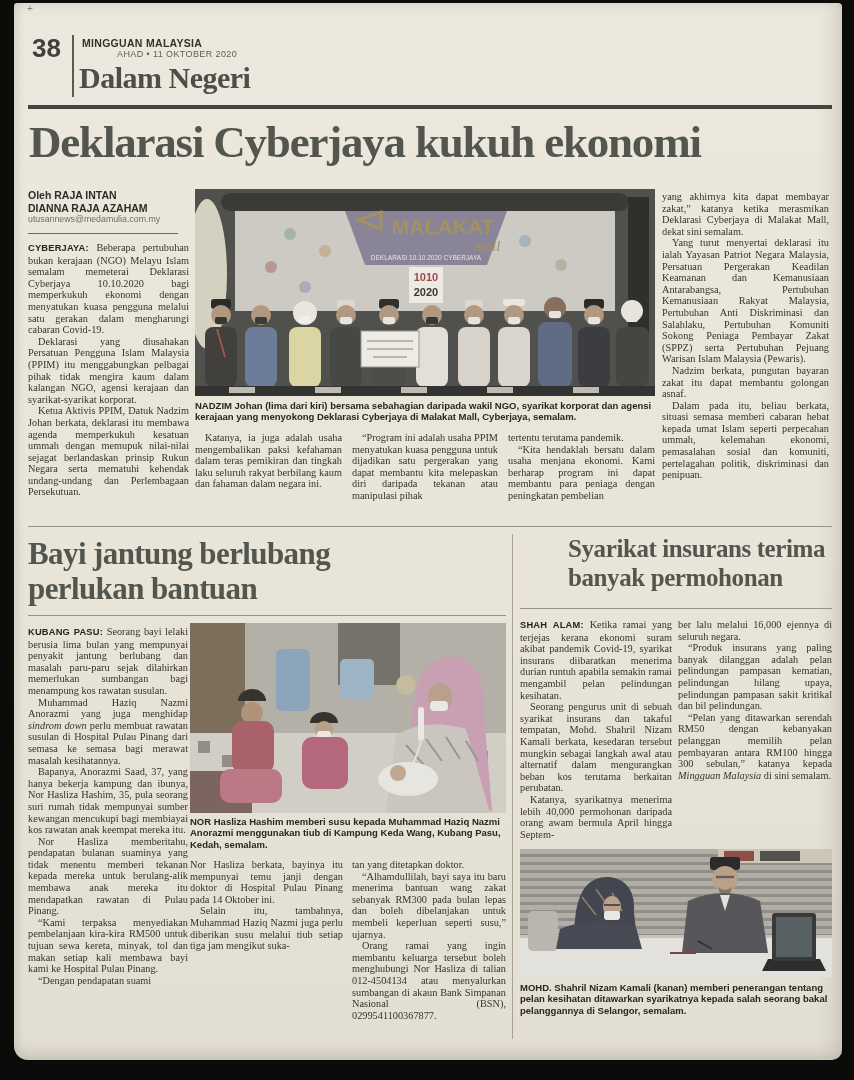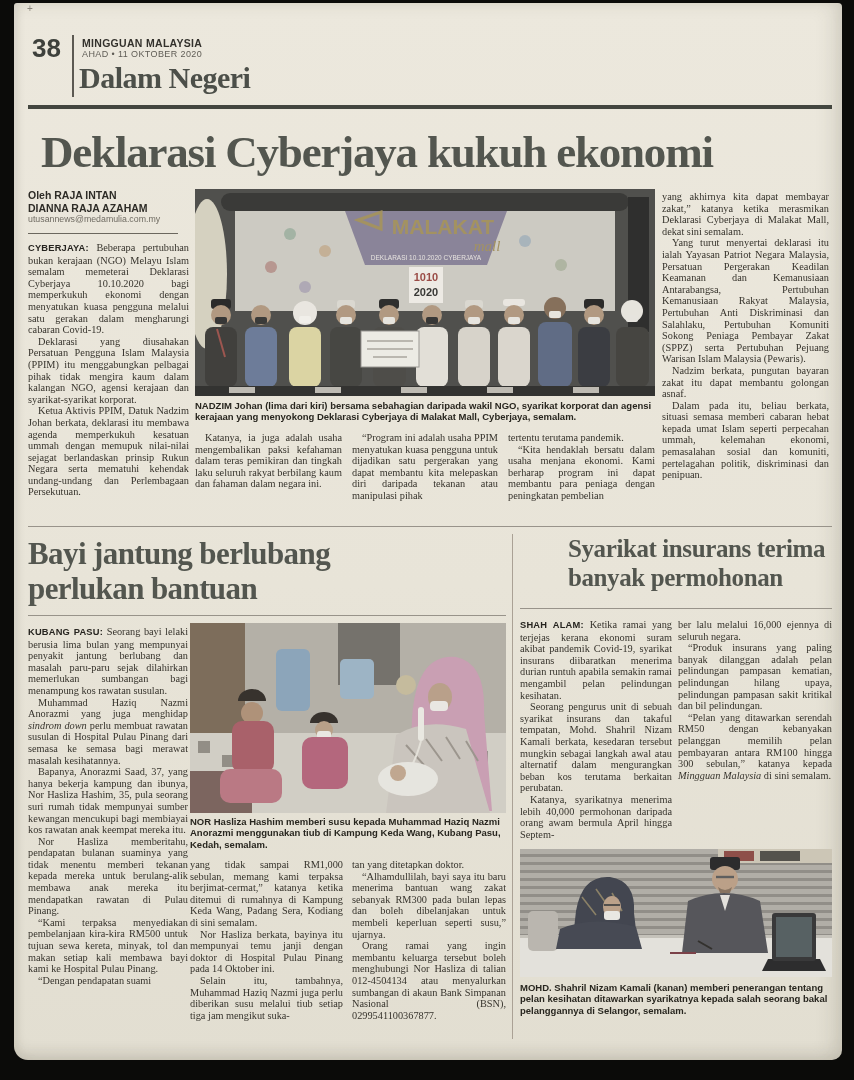--- a/index.html
+++ b/index.html
@@ -8,21 +8,21 @@
     font-family:"Liberation Serif",serif;}
   .paper{position:absolute;left:14px;top:3px;width:828px;height:1057px;
     background:linear-gradient(180deg,#ece8dd 0%,#e8e4d8 55%,#e2ded1 100%);
     border-radius:3px 4px 10px 14px;
     box-shadow:inset -10px 0 18px rgba(60,55,40,.10), inset 0 -8px 14px rgba(60,55,40,.08), inset 4px 0 8px rgba(60,55,40,.05);}
   .abs{position:absolute;}
   .cropmark{font:10px "Liberation Sans",sans-serif;color:#8a867c;}
   .pgnum{font:bold 26px "Liberation Sans",sans-serif;color:#3e413c;}
   .vline{width:2px;background:#5c5952;}
   .masthead{font:bold 10.5px/12px "Liberation Sans",sans-serif;color:#33312c;letter-spacing:.3px;}
-  .dateline{font:9px/11px "Liberation Sans",sans-serif;color:#5f5c55;letter-spacing:.4px;}
+  .dateline{font:9px/11px "Liberation Sans",sans-serif;color:#5f5c55;letter-spacing:.4px;margin-left:35px;}
   .section{font:bold 30px/32px "Liberation Serif",serif;color:#4c4f49;letter-spacing:-.5px;}
   .toprule{height:4px;background:#43463f;}
   .rule{height:1px;background:#98938a;}
   .h1{font:bold 45px/50px "Liberation Serif",serif;color:#53564f;letter-spacing:-1.2px;}
   .h2{font:bold 31px/35px "Liberation Serif",serif;color:#53564f;letter-spacing:-.6px;}
   .h3{font:bold 25px/29px "Liberation Serif",serif;color:#53564f;letter-spacing:-.4px;margin-left:48px;}
   .byl{font:bold 10.5px/12.5px "Liberation Sans",sans-serif;color:#2d2b26;}
   .eml{font:8.8px/11px "Liberation Sans",sans-serif;color:#6f6b62;}
   .bylrule{border-top:1px solid #6b675e;width:150px;margin-top:8px;}
   .col{position:absolute;}
@@ -42,21 +42,21 @@
 
     <div class="abs cropmark" style="left:13px;top:0px;">+</div>
 
     <div class="abs pgnum" style="left:18px;top:30px;">38</div>
     <div class="abs vline" style="left:58px;top:32px;height:62px;"></div>
     <div class="abs masthead" style="left:68px;top:34px;">MINGGUAN MALAYSIA</div>
     <div class="abs dateline" style="left:68px;top:46px;">AHAD • 11 OKTOBER 2020</div>
     <div class="abs section" style="left:65px;top:59px;">Dalam Negeri</div>
     <div class="abs toprule" style="left:14px;top:102px;width:804px;"></div>
 
-    <div class="abs h1" style="left:15px;top:124px;width:802px;margin-left:12px;">Deklarasi Cyberjaya kukuh ekonomi</div>
+    <div class="abs h1" style="left:15px;top:114px;width:802px;">Deklarasi Cyberjaya kukuh ekonomi</div>
 
     <div class="col" style="left:14px;top:186px;width:161px;">
       <div class="byl">Oleh RAJA INTAN</div>
       <div class="byl">DIANNA RAJA AZAHAM</div>
       <div class="eml">utusannews@medamulia.com.my</div>
       <div class="bylrule"></div>
       <div style="height:8px;"></div>
       <p class="bp"><b class="kick">CYBERJAYA: </b><span>Beberapa pertubuhan bukan kerajaan (NGO) Melayu Islam semalam memeterai Deklarasi Cyberjaya 10.10.2020 bagi memperkukuh ekonomi dengan menyatukan kuasa pengguna melalui satu gerakan dalam mengharungi cabaran Covid-19.</span></p>
       <p class="bp">Deklarasi yang diusahakan Persatuan Pengguna Islam Malaysia (PPIM) itu menggabungkan pelbagai pihak tidak mengira kaum dalam kalangan NGO, agensi kerajaan dan syarikat-syarikat korporat.</p>
       <p class="bp">Ketua Aktivis PPIM, Datuk Nadzim Johan berkata, deklarasi itu membawa agenda memperkukuh kesatuan ummah dengan memupuk nilai-nilai sejagat berlandaskan prinsip Rukun Negara serta mematuhi kehendak undang-undang dan Perlembagaan Persekutuan.</p>
@@ -207,21 +207,20 @@
       <path d="M216 122 l18 20 M236 116 l16 22 M256 114 l14 22 M276 118 l12 20" stroke="#9a9184" stroke-width="2" fill="none"></path>
       <rect x="228" y="84" width="6" height="34" rx="3" fill="#eceade"></rect>
       <path d="M231 118 q-6 22 -14 32" stroke="#e6e2d6" stroke-width="2" fill="none"></path>
       <ellipse cx="218" cy="156" rx="30" ry="17" fill="#e9e6dd"></ellipse>
       <circle cx="208" cy="150" r="8" fill="#c9a27c"></circle>
     </svg>
 
     <div class="abs cap" style="left:176px;top:813px;width:316px;">NOR Hasliza Hashim memberi susu kepada Muhammad Haziq Nazmi Anorazmi menggunakan tiub di Kampung Keda Wang, Kubang Pasu, Kedah, semalam.</div>
 
     <div class="col" style="left:176px;top:856px;width:153px;">
-      <p class="bp">yang tidak sampai RM1,000 sebulan, memang kami terpaksa berjimat-cermat,” katanya ketika ditemui di rumahnya di Kampung Keda Wang, Padang Sera, Kodiang di sini semalam.</p>
       <p class="bp">Nor Hasliza berkata, bayinya itu mempunyai temu janji dengan doktor di Hospital Pulau Pinang pada 14 Oktober ini.</p>
       <p class="bp">Selain itu, tambahnya, Muhammad Haziq Nazmi juga perlu diberikan susu melalui tiub setiap tiga jam mengikut suka-</p>
     </div>
     <div class="col" style="left:338px;top:856px;width:154px;">
       <p class="bp">tan yang ditetapkan doktor.</p>
       <p class="bp">“Alhamdullilah, bayi saya itu baru menerima bantuan wang zakat sebanyak RM300 pada bulan lepas dan boleh dibelanjakan untuk membeli keperluan seperti susu,” ujarnya.</p>
       <p class="bp">Orang ramai yang ingin membantu keluarga tersebut boleh menghubungi Nor Hasliza di talian 012-4504134 atau menyalurkan sumbangan di akaun Bank Simpanan Nasional (BSN), 0299541100367877.</p>
     </div>
 
     <div class="abs h3" style="left:506px;top:531px;width:312px;">

